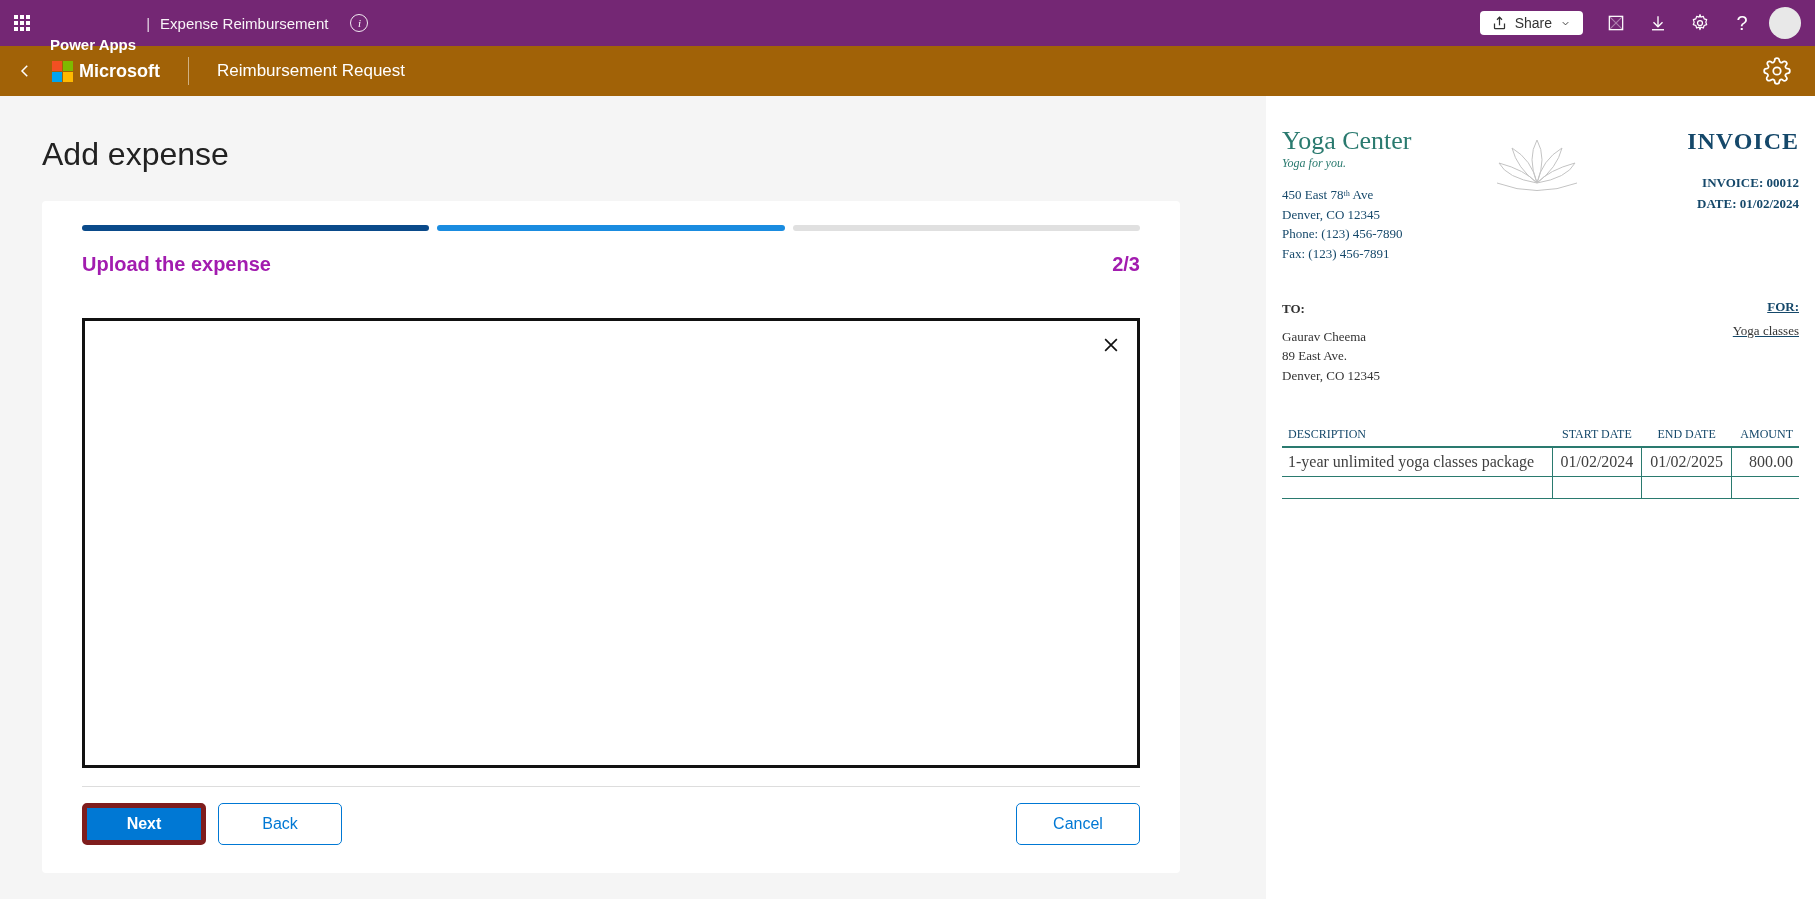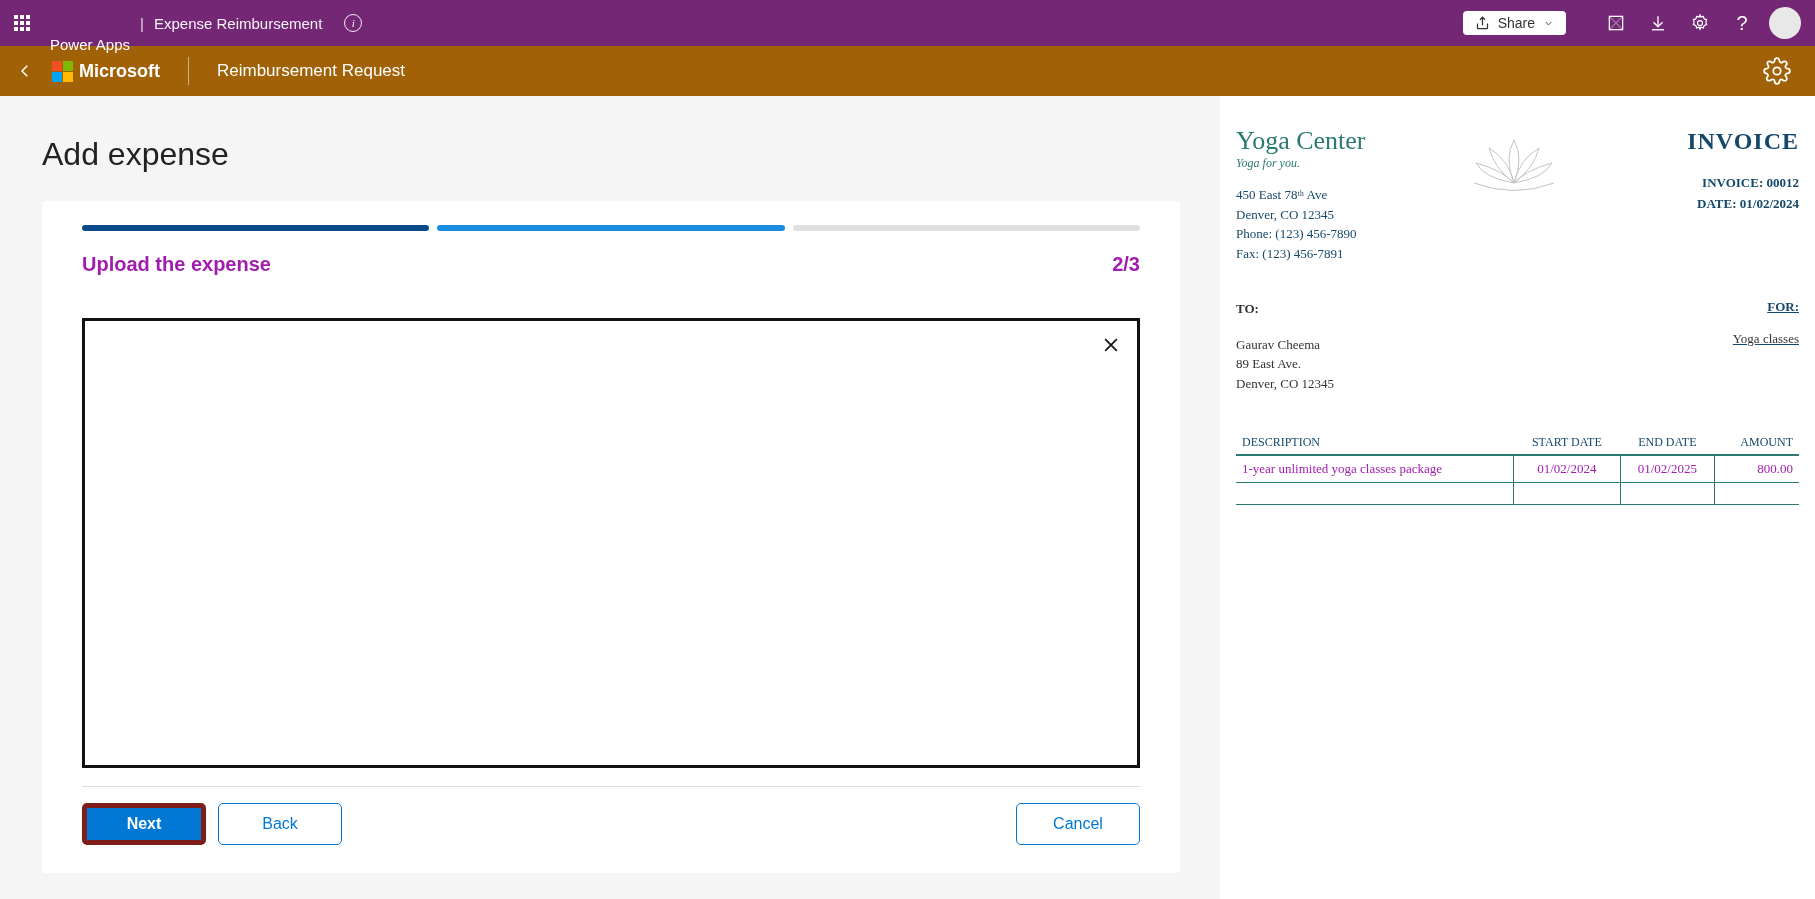--- a/index.html
+++ b/index.html
@@ -17,21 +17,21 @@
   }
   .waffle-icon {
     display: grid;
     grid-template-columns: repeat(3, 4px);
     grid-template-rows: repeat(3, 4px);
     gap: 2px;
     margin-right: 20px;
     cursor: pointer;
   }
   .waffle-icon span { background: white; width: 4px; height: 4px; }
-  .top-title { font-weight: 400; margin-top: 42px; }
+  .top-title { font-weight: 700; margin-top: 42px; }
   .top-divider { margin: 0 10px; color: rgba(255,255,255,.8); }
   .top-sub { color: rgba(255,255,255,.95); }
   .info-icon {
     margin-left: 22px;
     width: 18px; height: 18px;
     border: 1.3px solid rgba(255,255,255,.9);
     border-radius: 50%;
     display: flex; align-items: center; justify-content: center;
     font-size: 11px; font-style: italic; font-family: serif;
     cursor: pointer;
@@ -41,21 +41,21 @@
     background: white;
     color: #333;
     border: none;
     border-radius: 4px;
     padding: 4px 12px;
     font-size: 14px;
     display: flex;
     align-items: center;
     gap: 8px;
     cursor: pointer;
-    margin-right: 29px;
+    margin-right: 12px;
   }
   .top-icon-btn {
     width: 42px; height: 46px;
     display: flex; align-items: center; justify-content: center;
     cursor: pointer;
     color: white;
   }
   .avatar {
     width: 32px; height: 32px;
     border-radius: 50%;
@@ -99,20 +99,21 @@
   .gear-large {
     width: 28px; height: 28px;
     cursor: pointer;
     margin-right: 8px;
   }
 
   
   .main-wrap {
     display: flex;
     height: calc(100% - 96px);
+    gap: 46px;
   }
   .left-panel {
     width: 1220px;
     padding: 40px 40px 20px 42px;
     background: #f5f5f5;
   }
   .page-heading {
     font-size: 32px;
     font-weight: 400;
     color: #222;
@@ -234,21 +235,21 @@
     color: #15486a;
     letter-spacing: 1px;
   }
   .inv-addr { margin-top: 14px; line-height: 1.5; }
   .inv-meta { text-align: right; font-weight: 600; line-height: 1.6; margin-top: 18px; }
   .inv-row2 {
     display: flex;
     justify-content: space-between;
     margin-top: 36px;
   }
-  .inv-label { font-weight: 700; color: #15486a; margin-bottom: 16px; }
+  .inv-label { font-weight: 700; color: #15486a; margin-bottom: 8px; }
   .inv-to-block div { line-height: 1.5; color: #333; }
   .inv-for { text-align: right; text-decoration: underline; }
   .inv-for .val { color: #333; font-weight: 400; }
   .inv-table {
     width: 100%;
     border-collapse: collapse;
     margin-top: 38px;
   }
   .inv-table th {
     text-align: left;
@@ -257,22 +258,22 @@
     border-bottom: 2px solid #2a7a6f;
     padding: 4px 6px;
     font-size: 12px;
   }
   .inv-table th.r, .inv-table td.r { text-align: right; }
   .inv-table th.c, .inv-table td.c { text-align: center; }
   .inv-table td {
     padding: 5px 6px;
     border-bottom: 1px solid #2a7a6f;
     border-right: 1px solid #2a7a6f;
-    color: #a21caf;
-    font-size: 13px;
+    color: #404040;
+    font-size: 16px;
   }
   .inv-table td:last-child { border-right: none; }
   .inv-table tr.empty td { height: 22px; }
 </style>
 </head>
 <body>
 
 <div class="top-bar">
   <div class="waffle-icon">
     <span></span>

